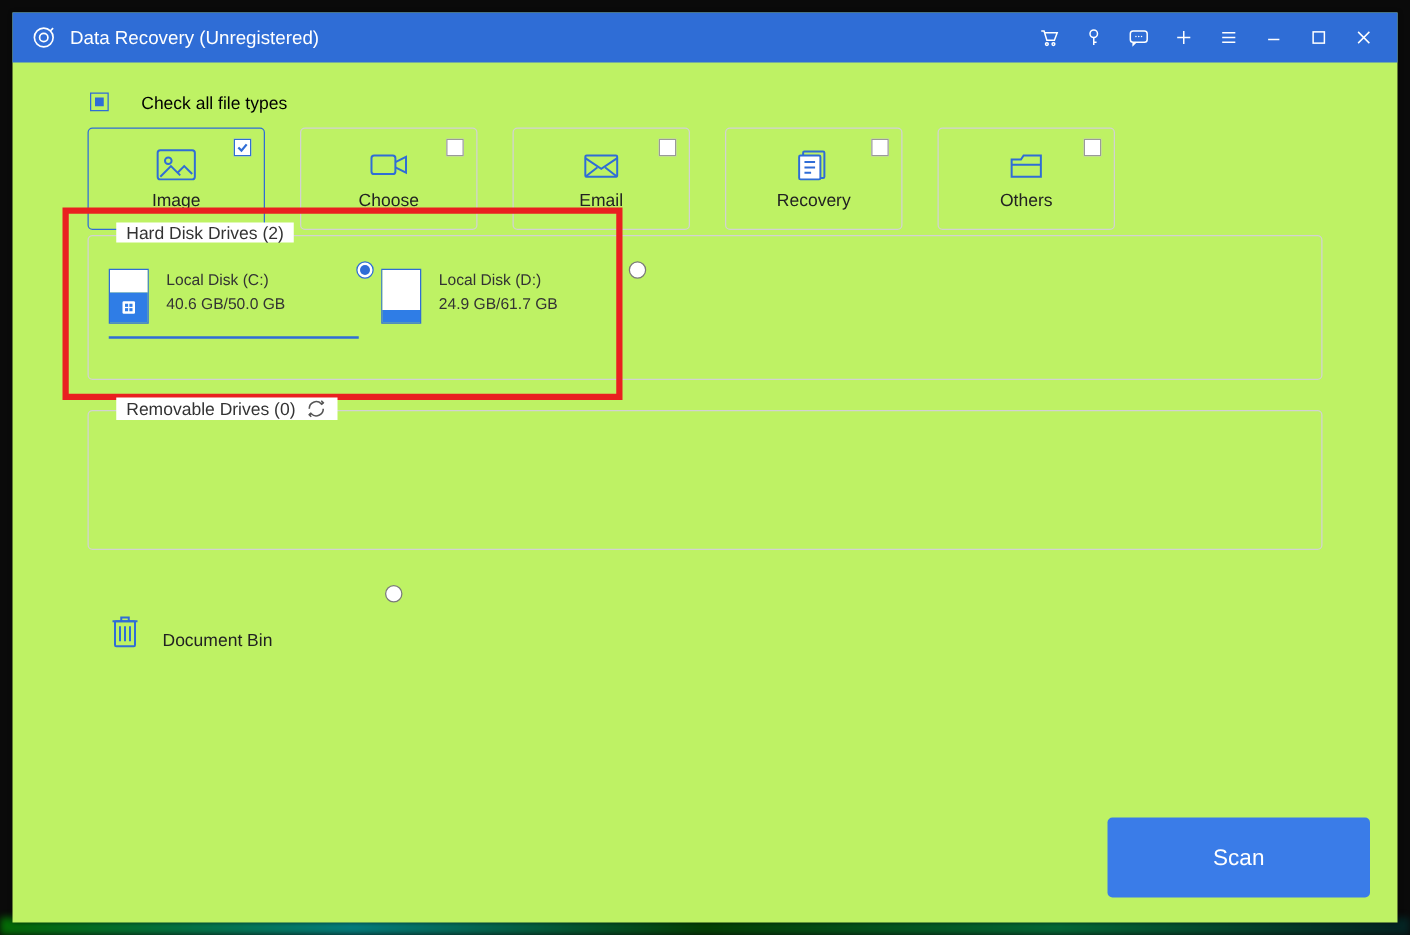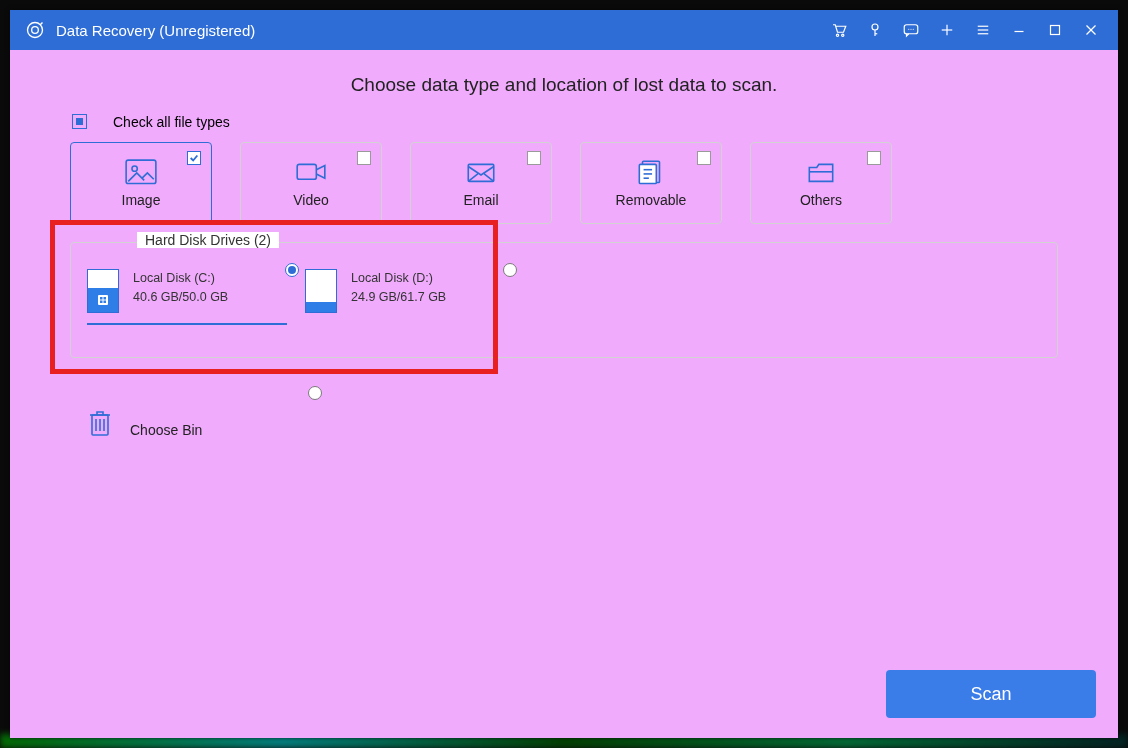--- a/index.html
+++ b/index.html
@@ -8,21 +8,21 @@
     background: #0a0a0a;
     width: 1128px;
     height: 748px;
     overflow: hidden;
     position: relative;
   }
   .window {
     position: absolute;
     left: 10px; top: 10px;
     width: 1108px; height: 728px;
-    background: #f0abfc;
+    background: #bef264;
     display: flex;
     flex-direction: column;
     box-shadow: 0 0 4px rgba(0,0,0,0.5);
   }
   
   .titlebar {
     height: 40px;
     background: #2f6dd6;
     display: flex;
     align-items: center;
@@ -77,21 +77,21 @@
   }
   .chk-box.checked {
     border-color: #2f6dd6;
     display:flex; align-items:center; justify-content:center;
   }
   .chk-box.checked svg { stroke:#2f6dd6; stroke-width:2.2; fill:none; }
   
   .type-row {
     display: flex;
     gap: 28px;
-    margin-bottom: 18px;
+    margin-bottom: 4px;
   }
   .type-card {
     width: 142px; height: 82px;
     border: 1px solid #d2d2d2;
     border-radius: 4px;
     position: relative;
     display: flex;
     flex-direction: column;
     align-items: center;
     justify-content: center;
@@ -117,21 +117,21 @@
     padding: 22px 16px 14px 16px;
     min-height: 100px;
   }
   .section-legend {
     position: absolute;
     top: -11px; left: 22px;
     background: #fff;
     padding: 0 8px;
     font-size: 14px;
     color: #333;
-    display:flex; align-items:center; gap:8px;margin-left:44px;
+    display:flex; align-items:center; gap:8px;
   }
   .refresh-icon {
     display:inline-flex; width:18px; height:18px; align-items:center; justify-content:center;
   }
   .highlight-box {
     position: absolute;
     border: 5px solid #e92020;
     pointer-events: none;
   }
   
@@ -184,21 +184,21 @@
   .bin-icon {
     width:24px; height:32px;
     display:flex; align-items:center; justify-content:center;
   }
   .bin-icon svg { stroke:#2f6dd6; fill:none; stroke-width:1.6; }
   .recycle-label { font-size:14px; color:#222; }
   
   .scan-btn {
     position:absolute;
     right: 22px; bottom: 20px;
-    width: 210px; height: 48px;
+    width: 210px; height: 64px;
     background: #3a7ce8;
     color: #fff;
     font-size: 18px;
     border: none;
     border-radius: 4px;
     cursor: pointer;
   }
   
   .bg-strip {
     position:absolute; height:14px; left:0; right:0; bottom:0;
@@ -273,21 +273,20 @@
           <svg viewBox="0 0 24 24" width="18" height="18">
             <line x1="6" y1="6" x2="18" y2="18"></line>
             <line x1="18" y1="6" x2="6" y2="18"></line>
           </svg>
         </span>
     </div>
   </div>
 
   <div class="content">
 
-    <div class="heading">Choose data type and location of lost data to scan.</div>
 
     <div class="checkall-row">
       <span class="chk-indet">
           <span class="inner"></span>
         </span>
       <span>Check all file types</span>
     </div>
 
     <div class="type-row">
 
@@ -309,21 +308,21 @@
 
 
       <div class="type-card">
         <span class="corner-chk chk-box"></span>
         <span class="icon">
           <svg viewBox="0 0 32 26">
               <rect x="3" y="6" width="18" height="14" rx="2"></rect>
               <path d="M21 11l8-4v12l-8-4"></path>
             </svg>
         </span>
-        <span class="label">Video</span>
+        <span class="label">Choose</span>
       </div>
 
       <div class="type-card">
         <span class="corner-chk chk-box"></span>
         <span class="icon">
           <svg viewBox="0 0 32 26">
               <rect x="4" y="6" width="24" height="16" rx="1"></rect>
               <path d="M4 8l12 8 12-8 M4 22l9-7 M28 22l-9-7"></path>
             </svg>
         </span>
@@ -334,21 +333,21 @@
         <span class="corner-chk chk-box"></span>
         <span class="icon">
           <svg viewBox="0 0 32 26">
               <rect x="8" y="3" width="16" height="20" rx="1"></rect>
               <rect x="5" y="6" width="16" height="18" rx="1" fill="#fff"></rect>
               <line x1="9" y1="11" x2="17" y2="11"></line>
               <line x1="9" y1="15" x2="17" y2="15"></line>
               <line x1="9" y1="19" x2="14" y2="19"></line>
             </svg>
         </span>
-        <span class="label">Removable</span>
+        <span class="label">Recovery</span>
       </div>
 
       <div class="type-card">
         <span class="corner-chk chk-box"></span>
         <span class="icon">
           <svg viewBox="0 0 32 26">
               <path d="M5 9h7l2-3h13v16H5z"></path>
               <line x1="5" y1="13" x2="27" y2="13"></line>
             </svg>
         </span>
@@ -390,32 +389,45 @@
             <span class="dinfo">
               <div>Local Disk (D:)</div>
               <div>24.9 GB/61.7 GB</div>
             </span>
           </div>
         </div>
       </div>
       <div class="highlight-box" style="left:-20px; top:-22px; width:448px; height:154px;"></div>
     </div>
 
+    <div class="section" style="min-height:112px;">
+      <span class="section-legend">
+        <span>Removable Drives (0)</span>
+        <span class="refresh-icon">
+          <svg viewBox="0 0 20 20" width="16" height="16" stroke="#555" fill="none" stroke-width="1.6">
+              <path d="M3 10a7 7 0 0 1 12-5l2-1"></path>
+              <path d="M17 10a7 7 0 0 1-12 5l-2 1"></path>
+              <polyline points="15,2 17,4 15,6"></polyline>
+              <polyline points="5,18 3,16 5,14"></polyline>
+            </svg>
+        </span>
+      </span>
+    </div>
 
     <div class="recycle-area">
       <span class="radio"></span>
       <span class="bin-icon">
         <svg viewBox="0 0 24 30">
             <rect x="4" y="8" width="16" height="20" rx="1"></rect>
             <line x1="8" y1="12" x2="8" y2="24"></line>
             <line x1="12" y1="12" x2="12" y2="24"></line>
             <line x1="16" y1="12" x2="16" y2="24"></line>
             <line x1="2" y1="8" x2="22" y2="8"></line>
             <path d="M9 8V5h6v3"></path>
           </svg>
       </span>
-      <span class="recycle-label">Choose Bin</span>
+      <span class="recycle-label">Document Bin</span>
     </div>
 
     <button class="scan-btn">Scan</button>
 
   </div>
 </div>
 
 </body></html>

